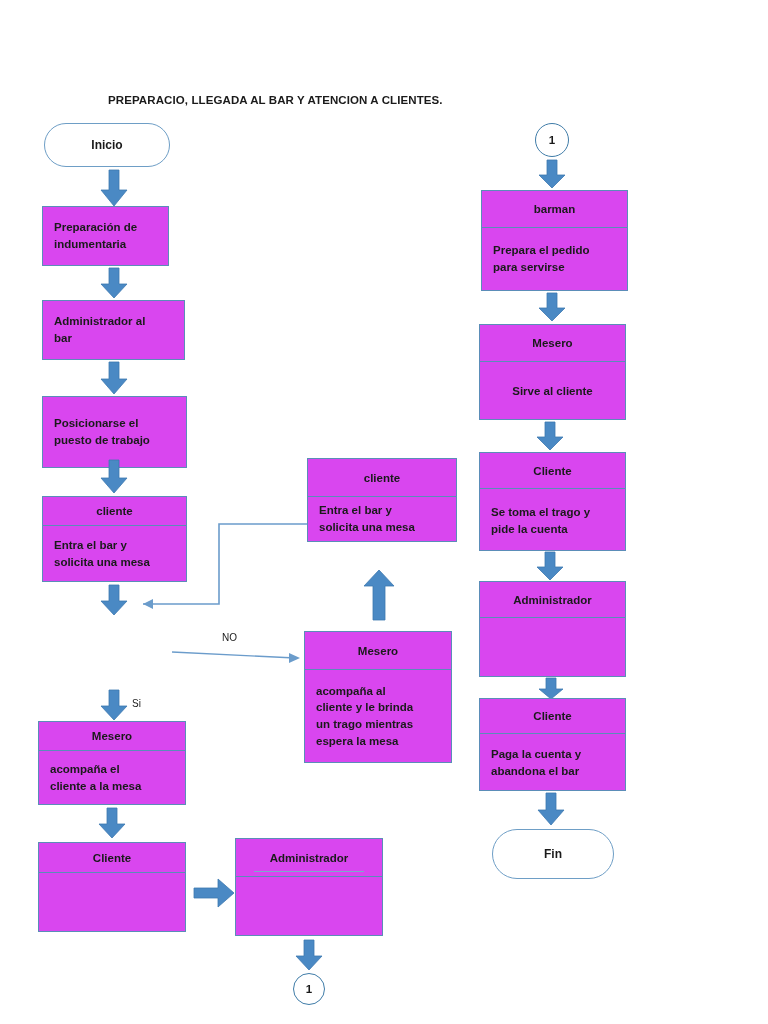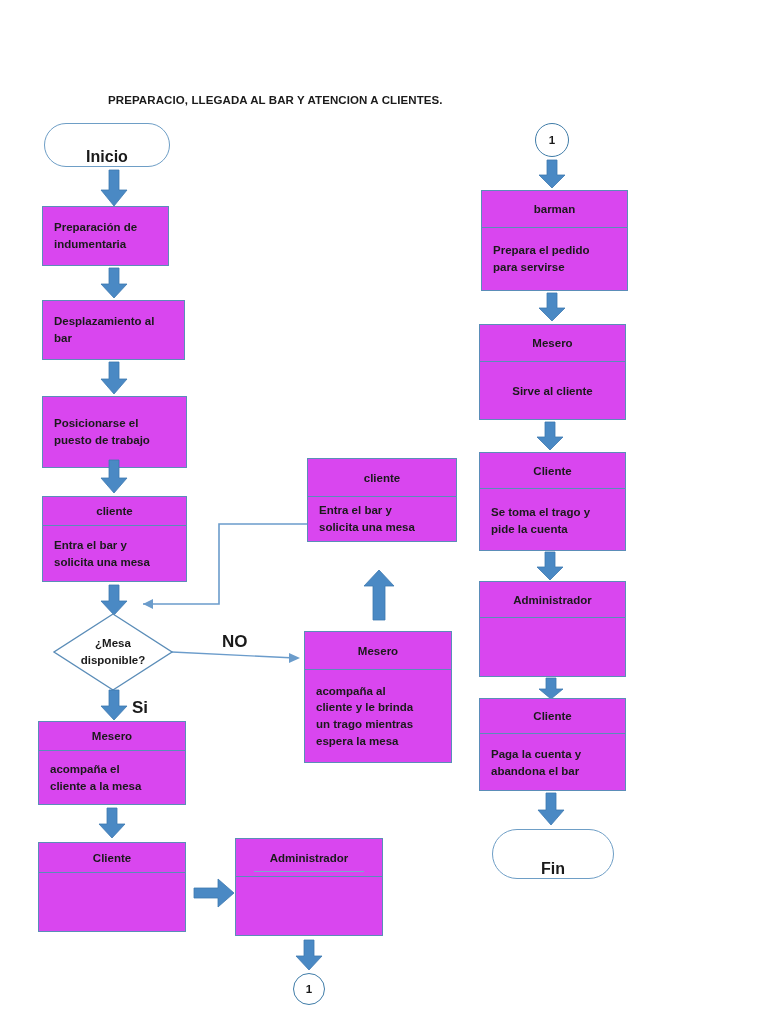--- a/index.html
+++ b/index.html
@@ -80,23 +80,23 @@
   }
 
   
   .pill {
     position: absolute;
     box-sizing: border-box;
     border: 1.4px solid #6e9ec6;
     border-radius: 999px;
     background: #ffffff;
     display: flex;
-    align-items: flex-end;
-    justify-content: center;
-    font-size: 16px;
+    align-items: center;
+    justify-content: center;
+    font-size: 12px;
     font-weight: bold;
     color: #1a1a1a;
   }
 
   
   .circ {
     position: absolute;
     box-sizing: border-box;
     border: 1.4px solid #3f7ca8;
     border-radius: 50%;
@@ -149,22 +149,22 @@
     left: 0;
     top: 0;
     width: 768px;
     height: 1024px;
     pointer-events: none;
   }
 
   
   .flabel {
     position: absolute;
-    font-size: 17px;
-    font-weight: bold;
+    font-size: 10px;
+    font-weight: normal;
     color: #1a1a1a;
     white-space: nowrap;
   }
 </style>
 </head>
 <body>
 
 <div id="canvas">
 
   <div class="title" style="left:108px; top:94px;">PREPARACIO, LLEGADA AL BAR Y ATENCION A CLIENTES.</div>
@@ -196,21 +196,21 @@
   </div>
 
   <div class="arrow" style="left:101px; top:268px;">
     <svg width="26" height="30" viewBox="0 0 26 30">
       <polygon points="8,0 18,0 18,16 26,16 13,30 0,16 8,16" fill="#4a89c4" stroke="#3d78b0" stroke-width="0.8"></polygon>
     </svg>
   </div>
 
   <div class="box" style="left:42px; top:300px; width:143px; height:60px;">
     <div class="bdy" style="height:100%;">
-      <div>Desplazamiento al</div>
+      <div>Administrador al</div>
       <div>bar</div>
     </div>
   </div>
 
   <div class="arrow" style="left:101px; top:362px;">
     <svg width="26" height="32" viewBox="0 0 26 32">
       <polygon points="8,0 18,0 18,17 26,17 13,32 0,17 8,17" fill="#4a89c4" stroke="#3d78b0" stroke-width="0.8"></polygon>
     </svg>
   </div>
 
@@ -234,29 +234,20 @@
       <div>solicita una mesa</div>
     </div>
   </div>
 
   <div class="arrow" style="left:101px; top:585px;">
     <svg width="26" height="30" viewBox="0 0 26 30">
       <polygon points="8,0 18,0 18,16 26,16 13,30 0,16 8,16" fill="#4a89c4" stroke="#3d78b0" stroke-width="0.8"></polygon>
     </svg>
   </div>
 
-  <div class="diamond-wrap" style="left:54px; top:614px; width:118px; height:76px;">
-    <svg width="118" height="76" viewBox="0 0 118 76">
-      <polygon points="59,0 118,38 59,76 0,38" fill="#ffffff" stroke="#5b8db8" stroke-width="1.4"></polygon>
-    </svg>
-    <div class="diamond-label">
-      <div>¿Mesa</div>
-      <div>disponible?</div>
-    </div>
-  </div>
 
   <div class="flabel" style="left:222px; top:632px;">NO</div>
 
   <div class="arrow" style="left:101px; top:690px;">
     <svg width="26" height="30" viewBox="0 0 26 30">
       <polygon points="8,0 18,0 18,16 26,16 13,30 0,16 8,16" fill="#4a89c4" stroke="#3d78b0" stroke-width="0.8"></polygon>
     </svg>
   </div>
 
   <div class="flabel" style="left:132px; top:698px;">Si</div>

